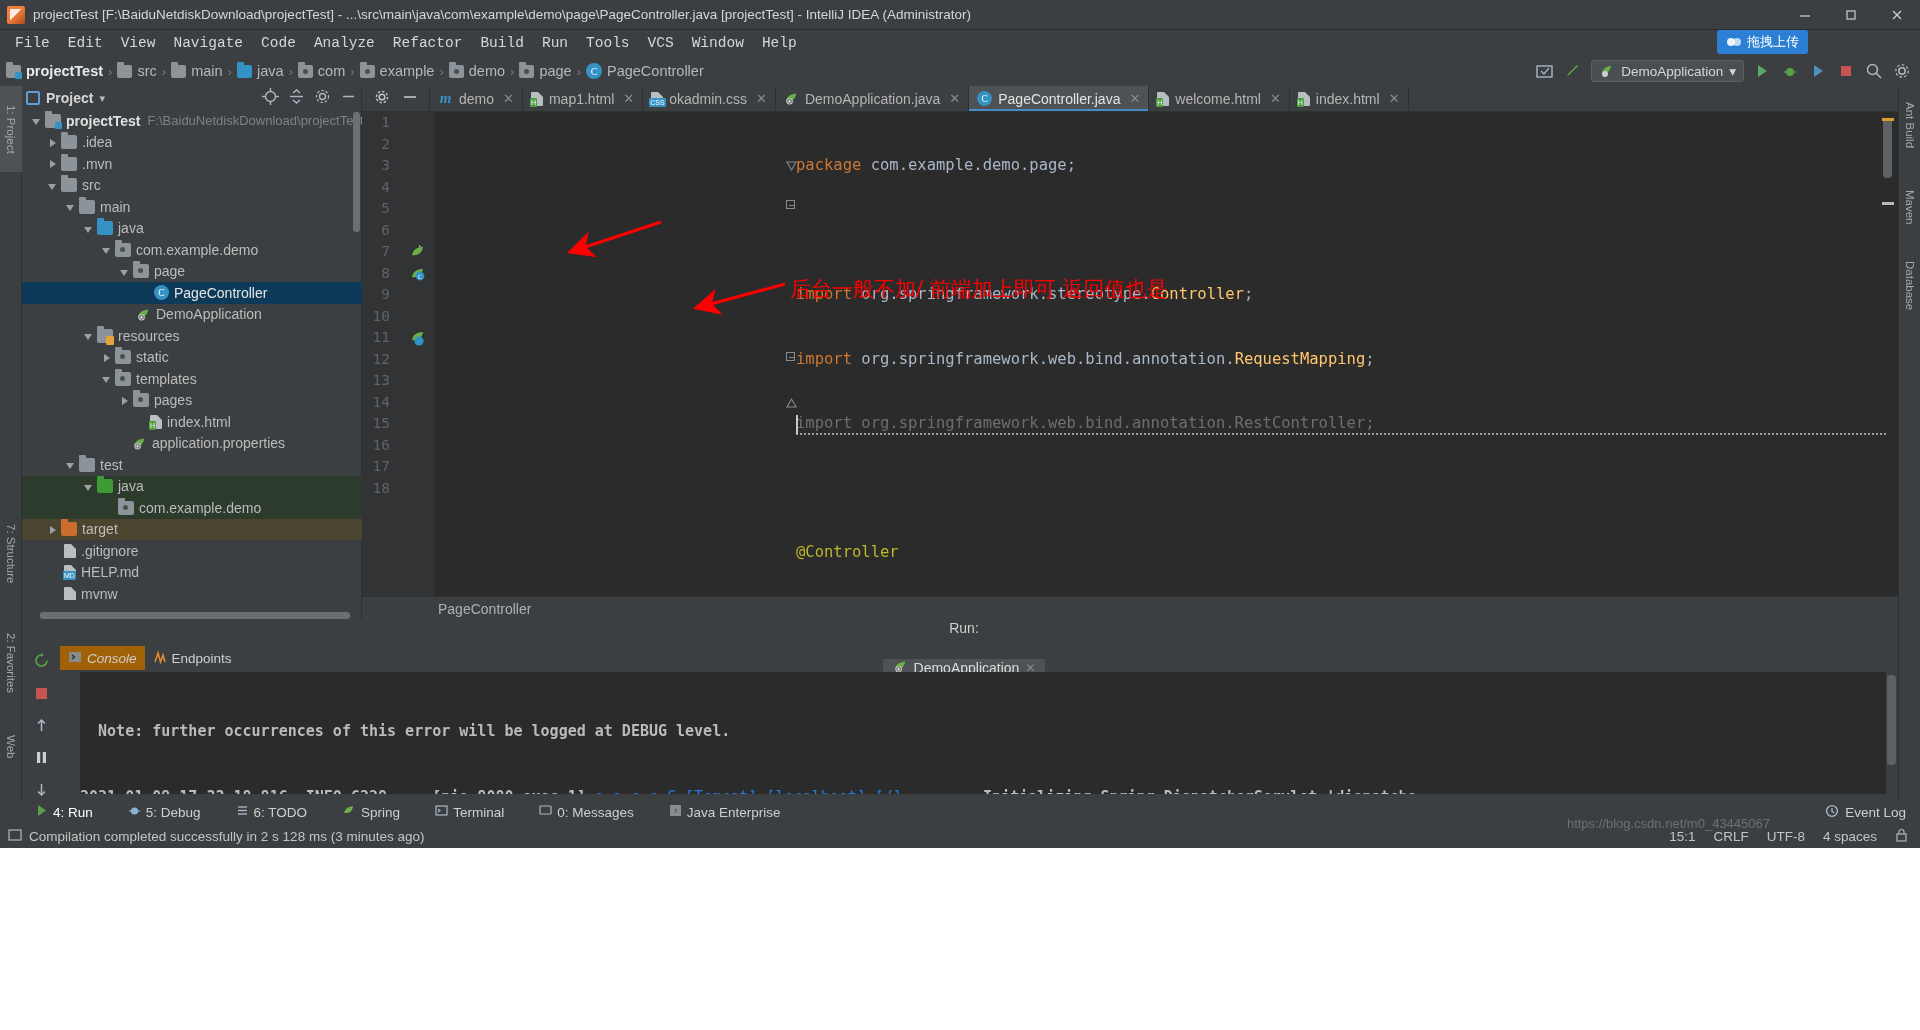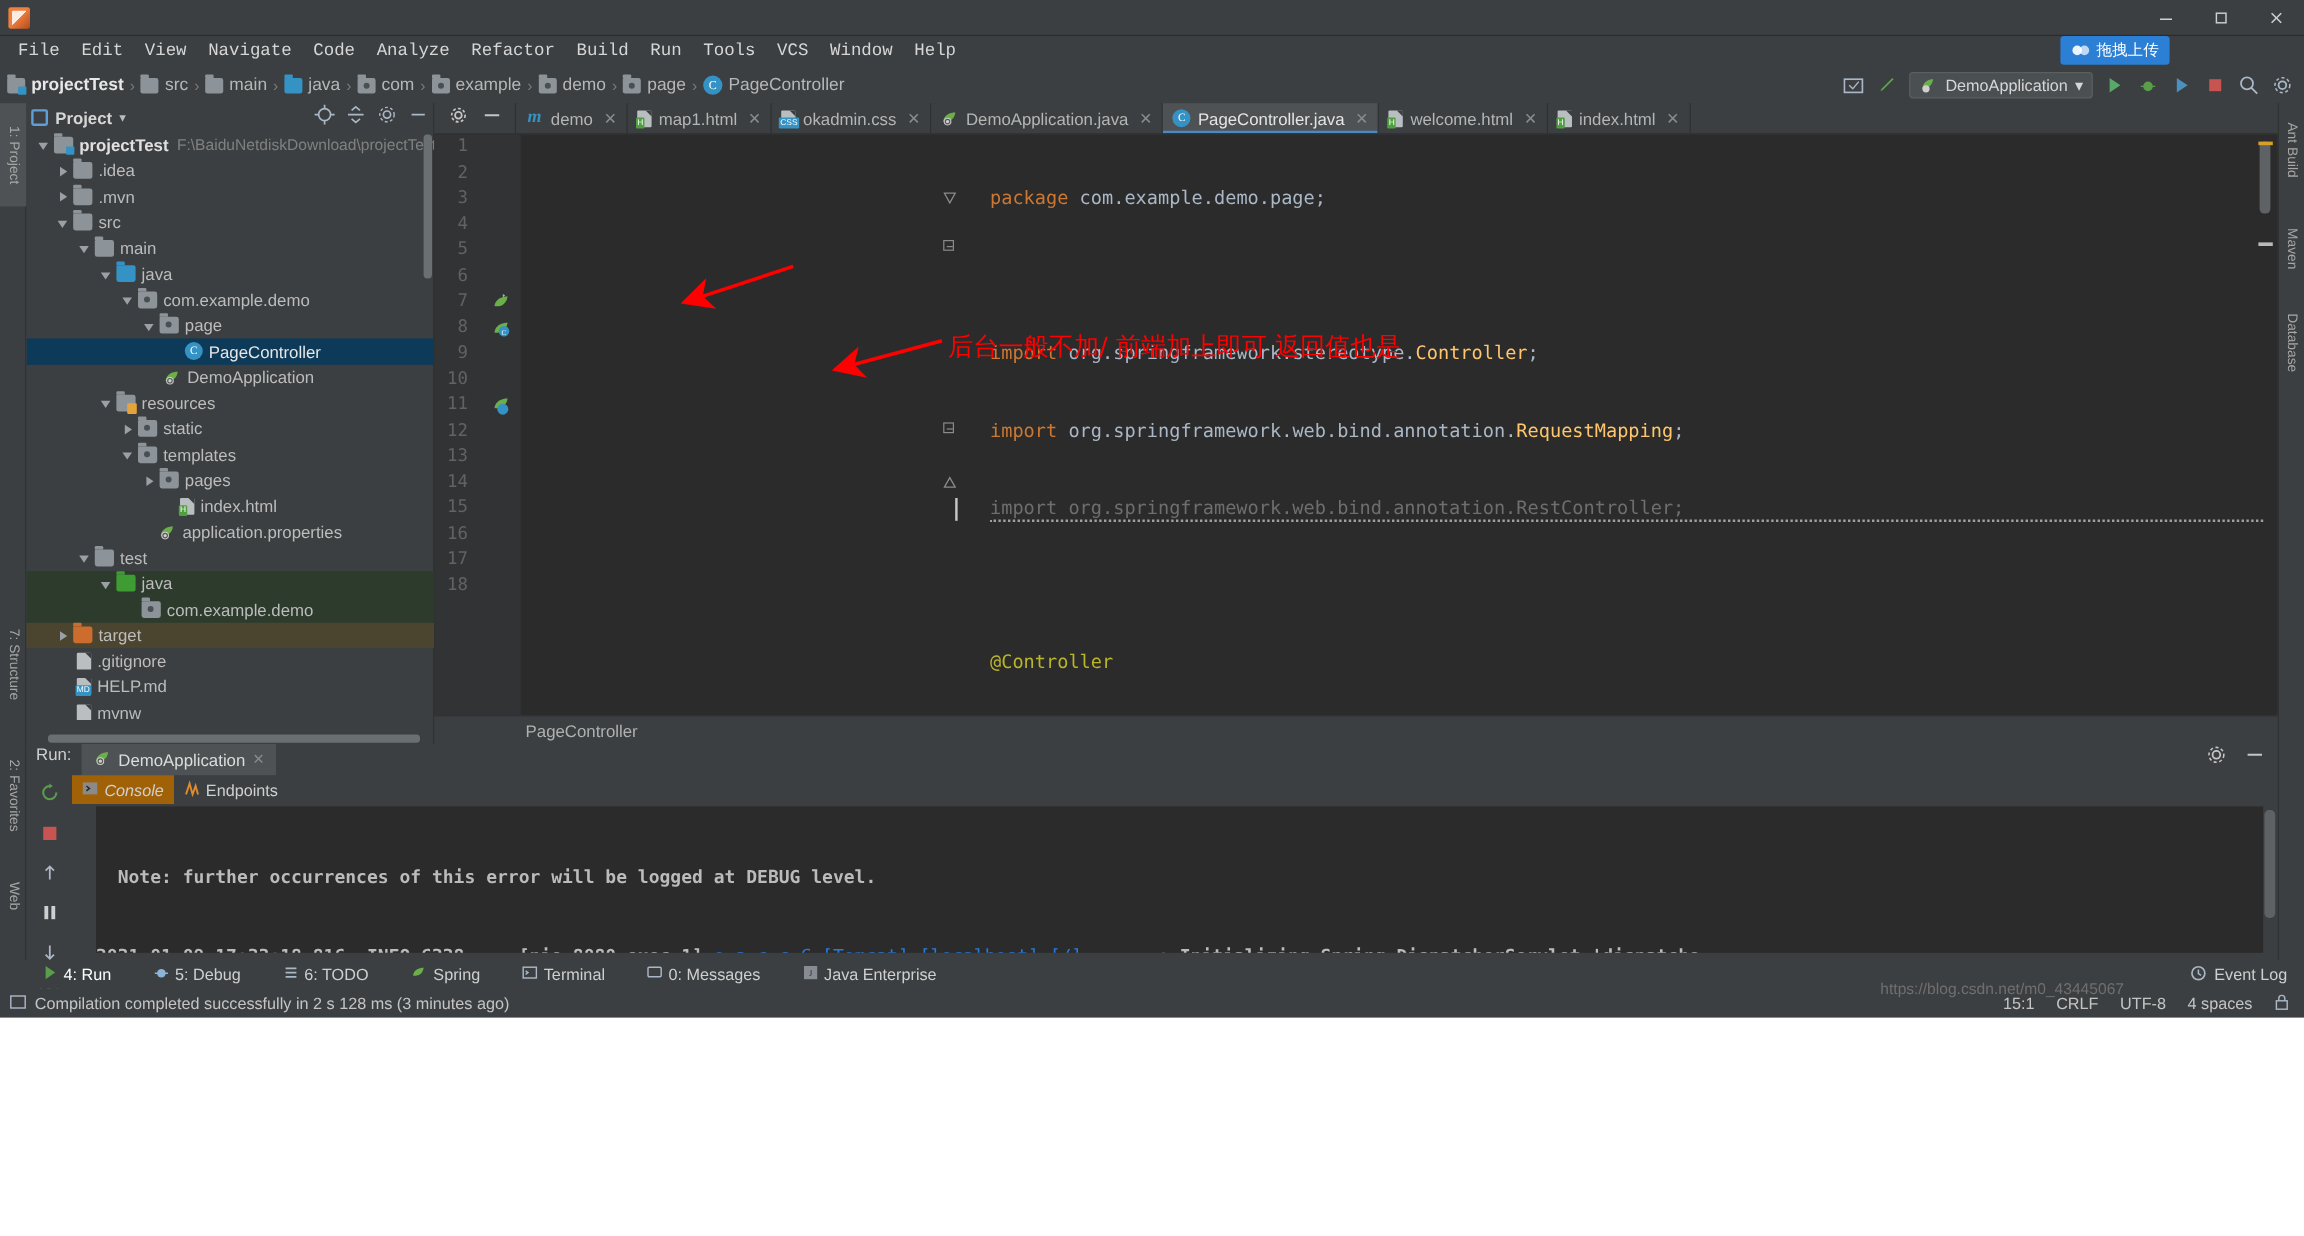--- a/index.html
+++ b/index.html
@@ -181,21 +181,21 @@
   .gicon { position:absolute; left:48px; width:16px;height:16px; }
   .foldcol{ position:absolute; left:424px; top:112px; width:10px; height:484px;}
   .fold { position:absolute; left:0; width:10px; height:10px; }
   .fold .box{ width:9px;height:9px;border:1px solid #8a8a8a; position:relative; }
   .fold .box::after{ content:""; position:absolute; left:2px; top:3.5px; width:5px;height:1px;background:#8a8a8a;}
   .code {
     position:absolute; left:434px; top:0; width:1090px; height:484px;
     font-family:"DejaVu Sans Mono", monospace; font-size:15.5px; line-height:21.5px;
     color:#a9b7c6; white-space:pre;
   }
-  .code .ln { height:21.5px;margin-left:29px; }
+  .code .ln { height:21.5px; }
   .kw { color:#cc7832; }
   .str { color:#6a8759; }
   .ann { color:#bbb529; }
   .typ { color:#ffc66d; }
   .plain { color:#a9b7c6; }
   .grayed { color:#6e6e6e; }
   .squiggle { border-bottom: 2px dotted #a0a0a0; }
   .caret { position:absolute; left:434px; width:1.5px; height:19px; background:#c8c8c8; }
   .editor-scroll{ position:absolute; right:6px; top:6px; width:9px; height:60px; background:#5e6264; border-radius:4px;}
   .err-mark{ position:absolute; right:4px; width:12px; height:3px; background:#d6a12a; }
@@ -208,21 +208,21 @@
   .breadcrumb-bottom {
     position:absolute; left:362px; top:596px; width:1536px; height:24px;
     background:#3c3f41; border-top:1px solid #2e3132; display:flex; align-items:center; padding-left:76px;
     font-size:14px; color:#b0b0b0;
   }
 
   
   .runpanel {
     position:absolute; left:22px; top:620px; width:1876px; height:180px; background:#3c3f41;
   }
-  .run-header { height:26px; display:flex; padding-left:8px; gap:8px; }
+  .run-header { height:26px; display:flex; align-items:center; padding-left:8px; gap:23px;flex-direction:column; }
   .run-label { font-size:14px; color:#cfcfcf; }
   .run-tab { display:flex; align-items:center; gap:6px; background:#4e5254; height:26px; padding:0 10px;
              font-size:14px; color:#dcdcdc; }
   .run-header-right{ margin-left:auto; display:flex; gap:14px; padding-right:10px; color:#a9b7c6;}
   .run-subtabs { position:absolute; left:38px; top:26px; display:flex; gap:0px; height:24px; align-items:center;}
   .sub-tab{ display:flex; align-items:center; gap:5px; font-size:13.5px; color:#cfcfcf; padding:0 8px; height:24px;}
   .sub-tab.active{ background:#a16207;font-style:italic; }
   .console {
     position:absolute; left:58px; top:52px; width:1806px; height:122px; background:#2b2b2b;
     font-family:"DejaVu Sans Mono", monospace; font-size:15px; line-height:22px; color:#bbbbbb;
@@ -256,20 +256,21 @@
   .watermark{ position:absolute; right:150px; top:816px; font-size:13px; color:#6f6f6f; }
   .bottom-filler{ position:absolute; left:0; top:848px; width:1920px; height:182px; background:#ffffff;}
 </style>
 </head>
 <body>
 
 <div class="app">
 
   <div class="titlebar">
     <div class="tb-icon"></div>
+    <div class="tb-title">projectTest [F:\BaiduNetdiskDownload\projectTest] - ...\src\main\java\com\example\demo\page\PageController.java [projectTest] - IntelliJ IDEA (Administrator)</div>
     <div class="win-btns">
       <div class="win-btn">
         <svg width="14" height="14" viewBox="0 0 14 14">
             <line x1="2" y1="8" x2="12" y2="8" stroke="#cfcfcf" stroke-width="1.2"></line>
           </svg>
       </div>
       <div class="win-btn">
         <svg width="14" height="14" viewBox="0 0 14 14">
             <rect x="3" y="3" width="8" height="8" fill="none" stroke="#cfcfcf" stroke-width="1.2"></rect>
           </svg>

